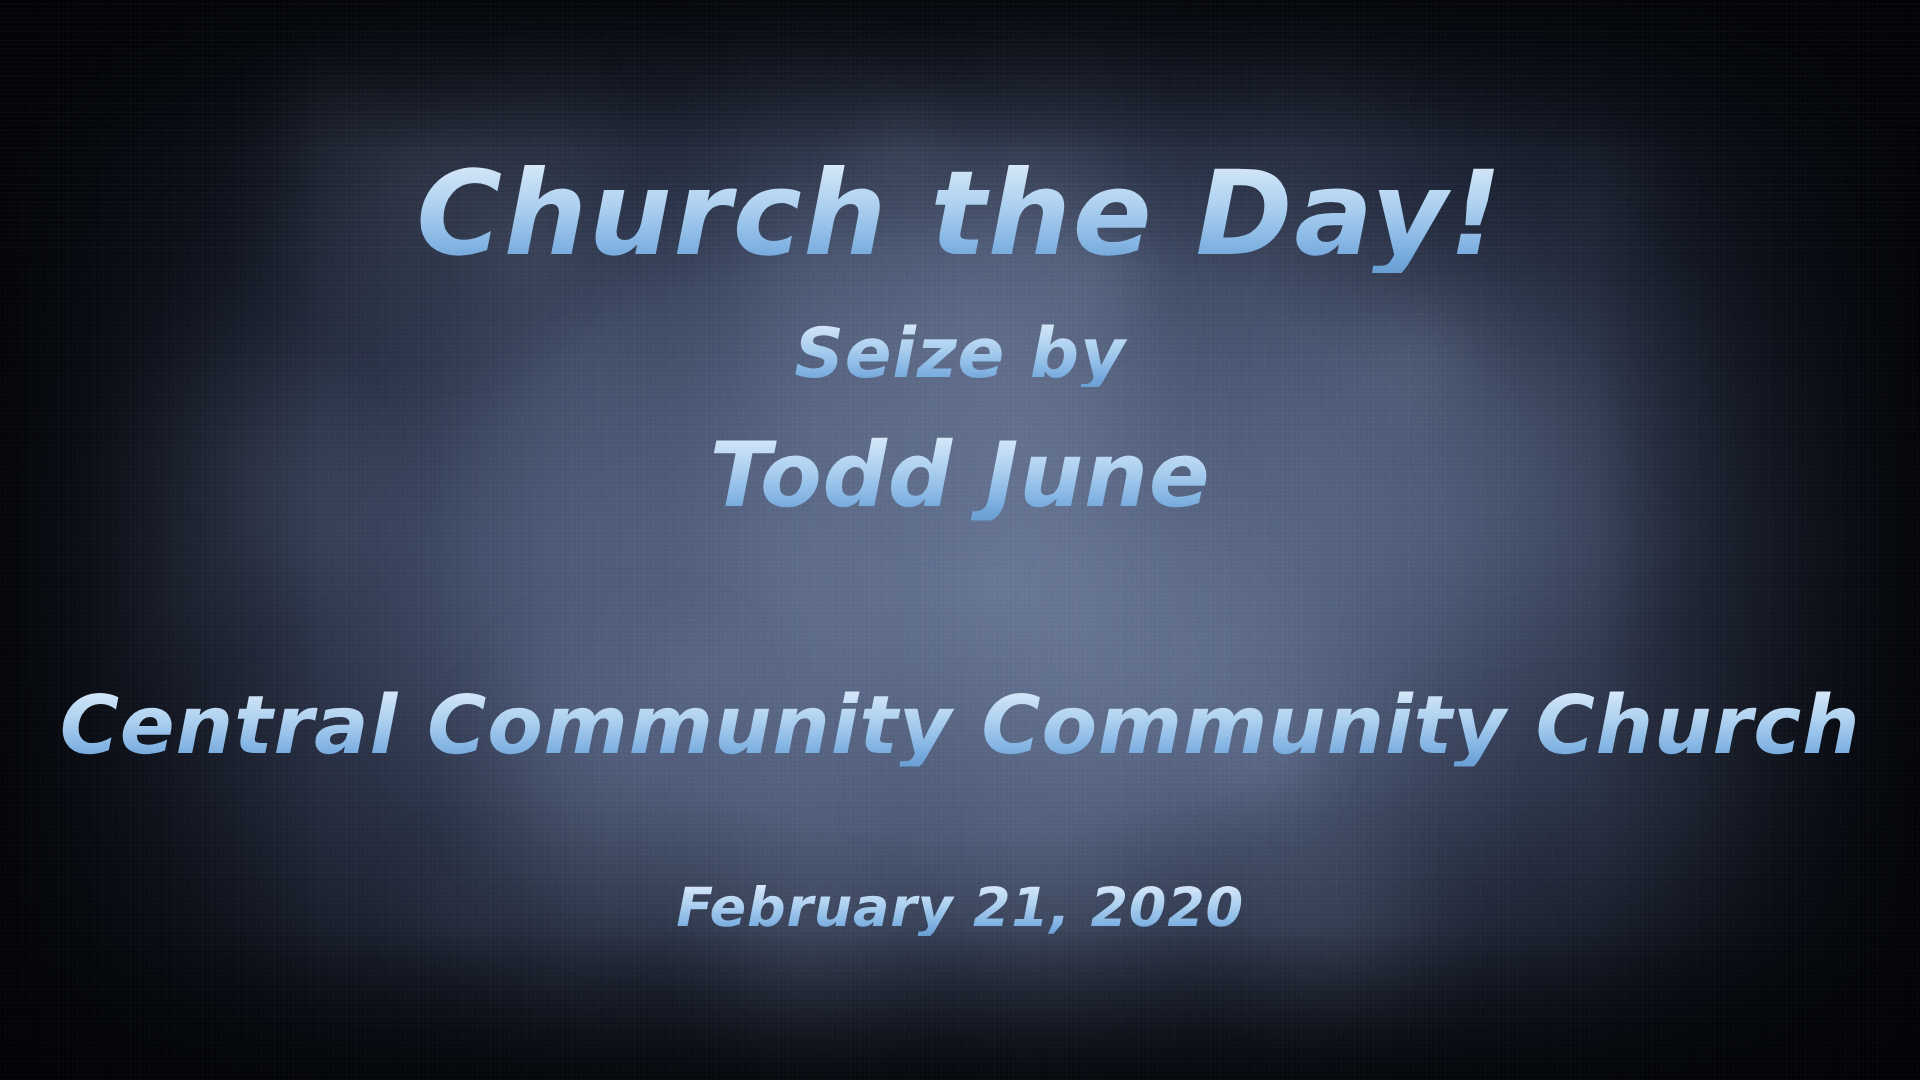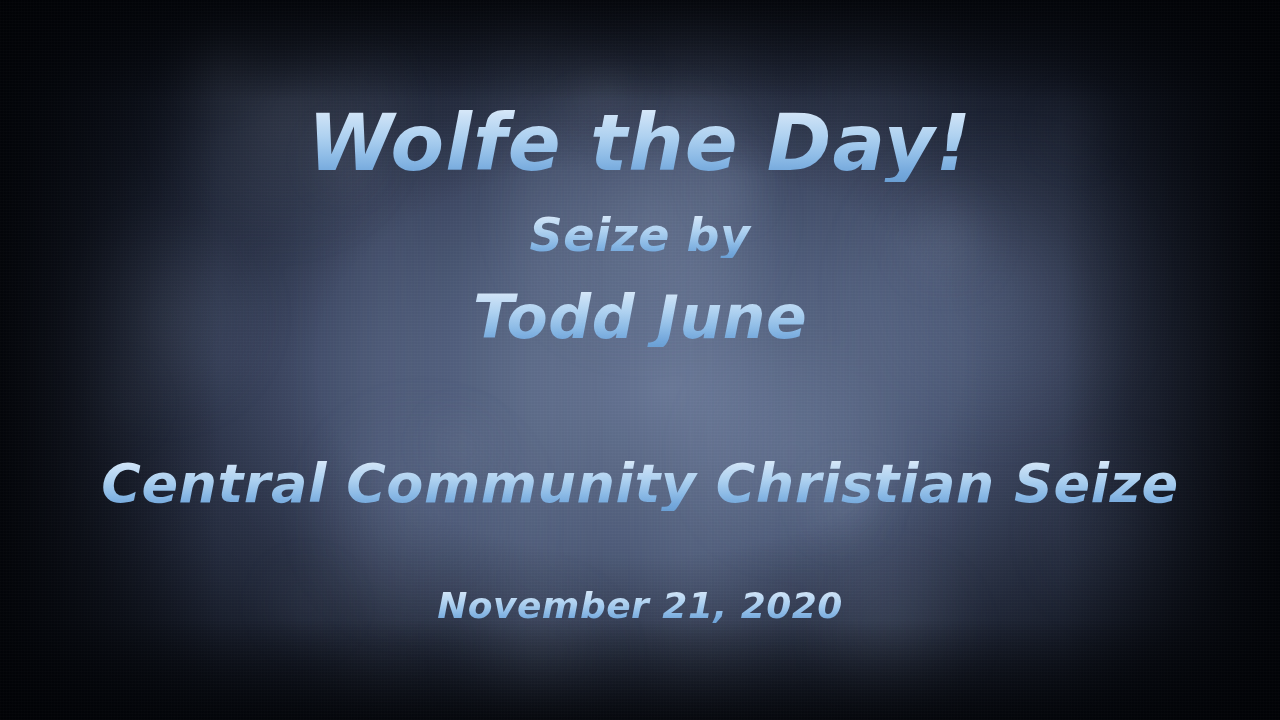--- a/index.html
+++ b/index.html
@@ -210,24 +210,24 @@
 
   <div class="bg-layer" id="bg-base"></div>
   <div class="bg-layer" id="bg-clouds"></div>
   <div class="bg-layer" id="bg-bokeh"></div>
   <div class="bg-layer" id="bg-streaks"></div>
   <div class="bg-layer" id="bg-vignette"></div>
   <div class="bg-layer" id="bg-grain"></div>
 
   <div id="content">
 
-    <div class="line" id="title" data-text="Seize the Day!">Wolfe the Day!</div>
+    <div class="line" id="title" data-text="Seize the Day!">Church the Day!</div>
 
     <div class="line" id="sermon-by" data-text="Sermon by">Seize by</div>
 
     <div class="line" id="speaker" data-text="Todd Wolfe">Todd June</div>
 
-    <div class="line" id="church" data-text="Central Community Christian Church">Central Community Christian Seize</div>
-
-    <div class="line" id="date" data-text="June 21, 2020">November 21, 2020</div>
+    <div class="line" id="church" data-text="Central Community Christian Church">Central Community Community Church</div>
+
+    <div class="line" id="date" data-text="June 21, 2020">February 21, 2020</div>
 
   </div>
 </div>
 
 </body></html>

